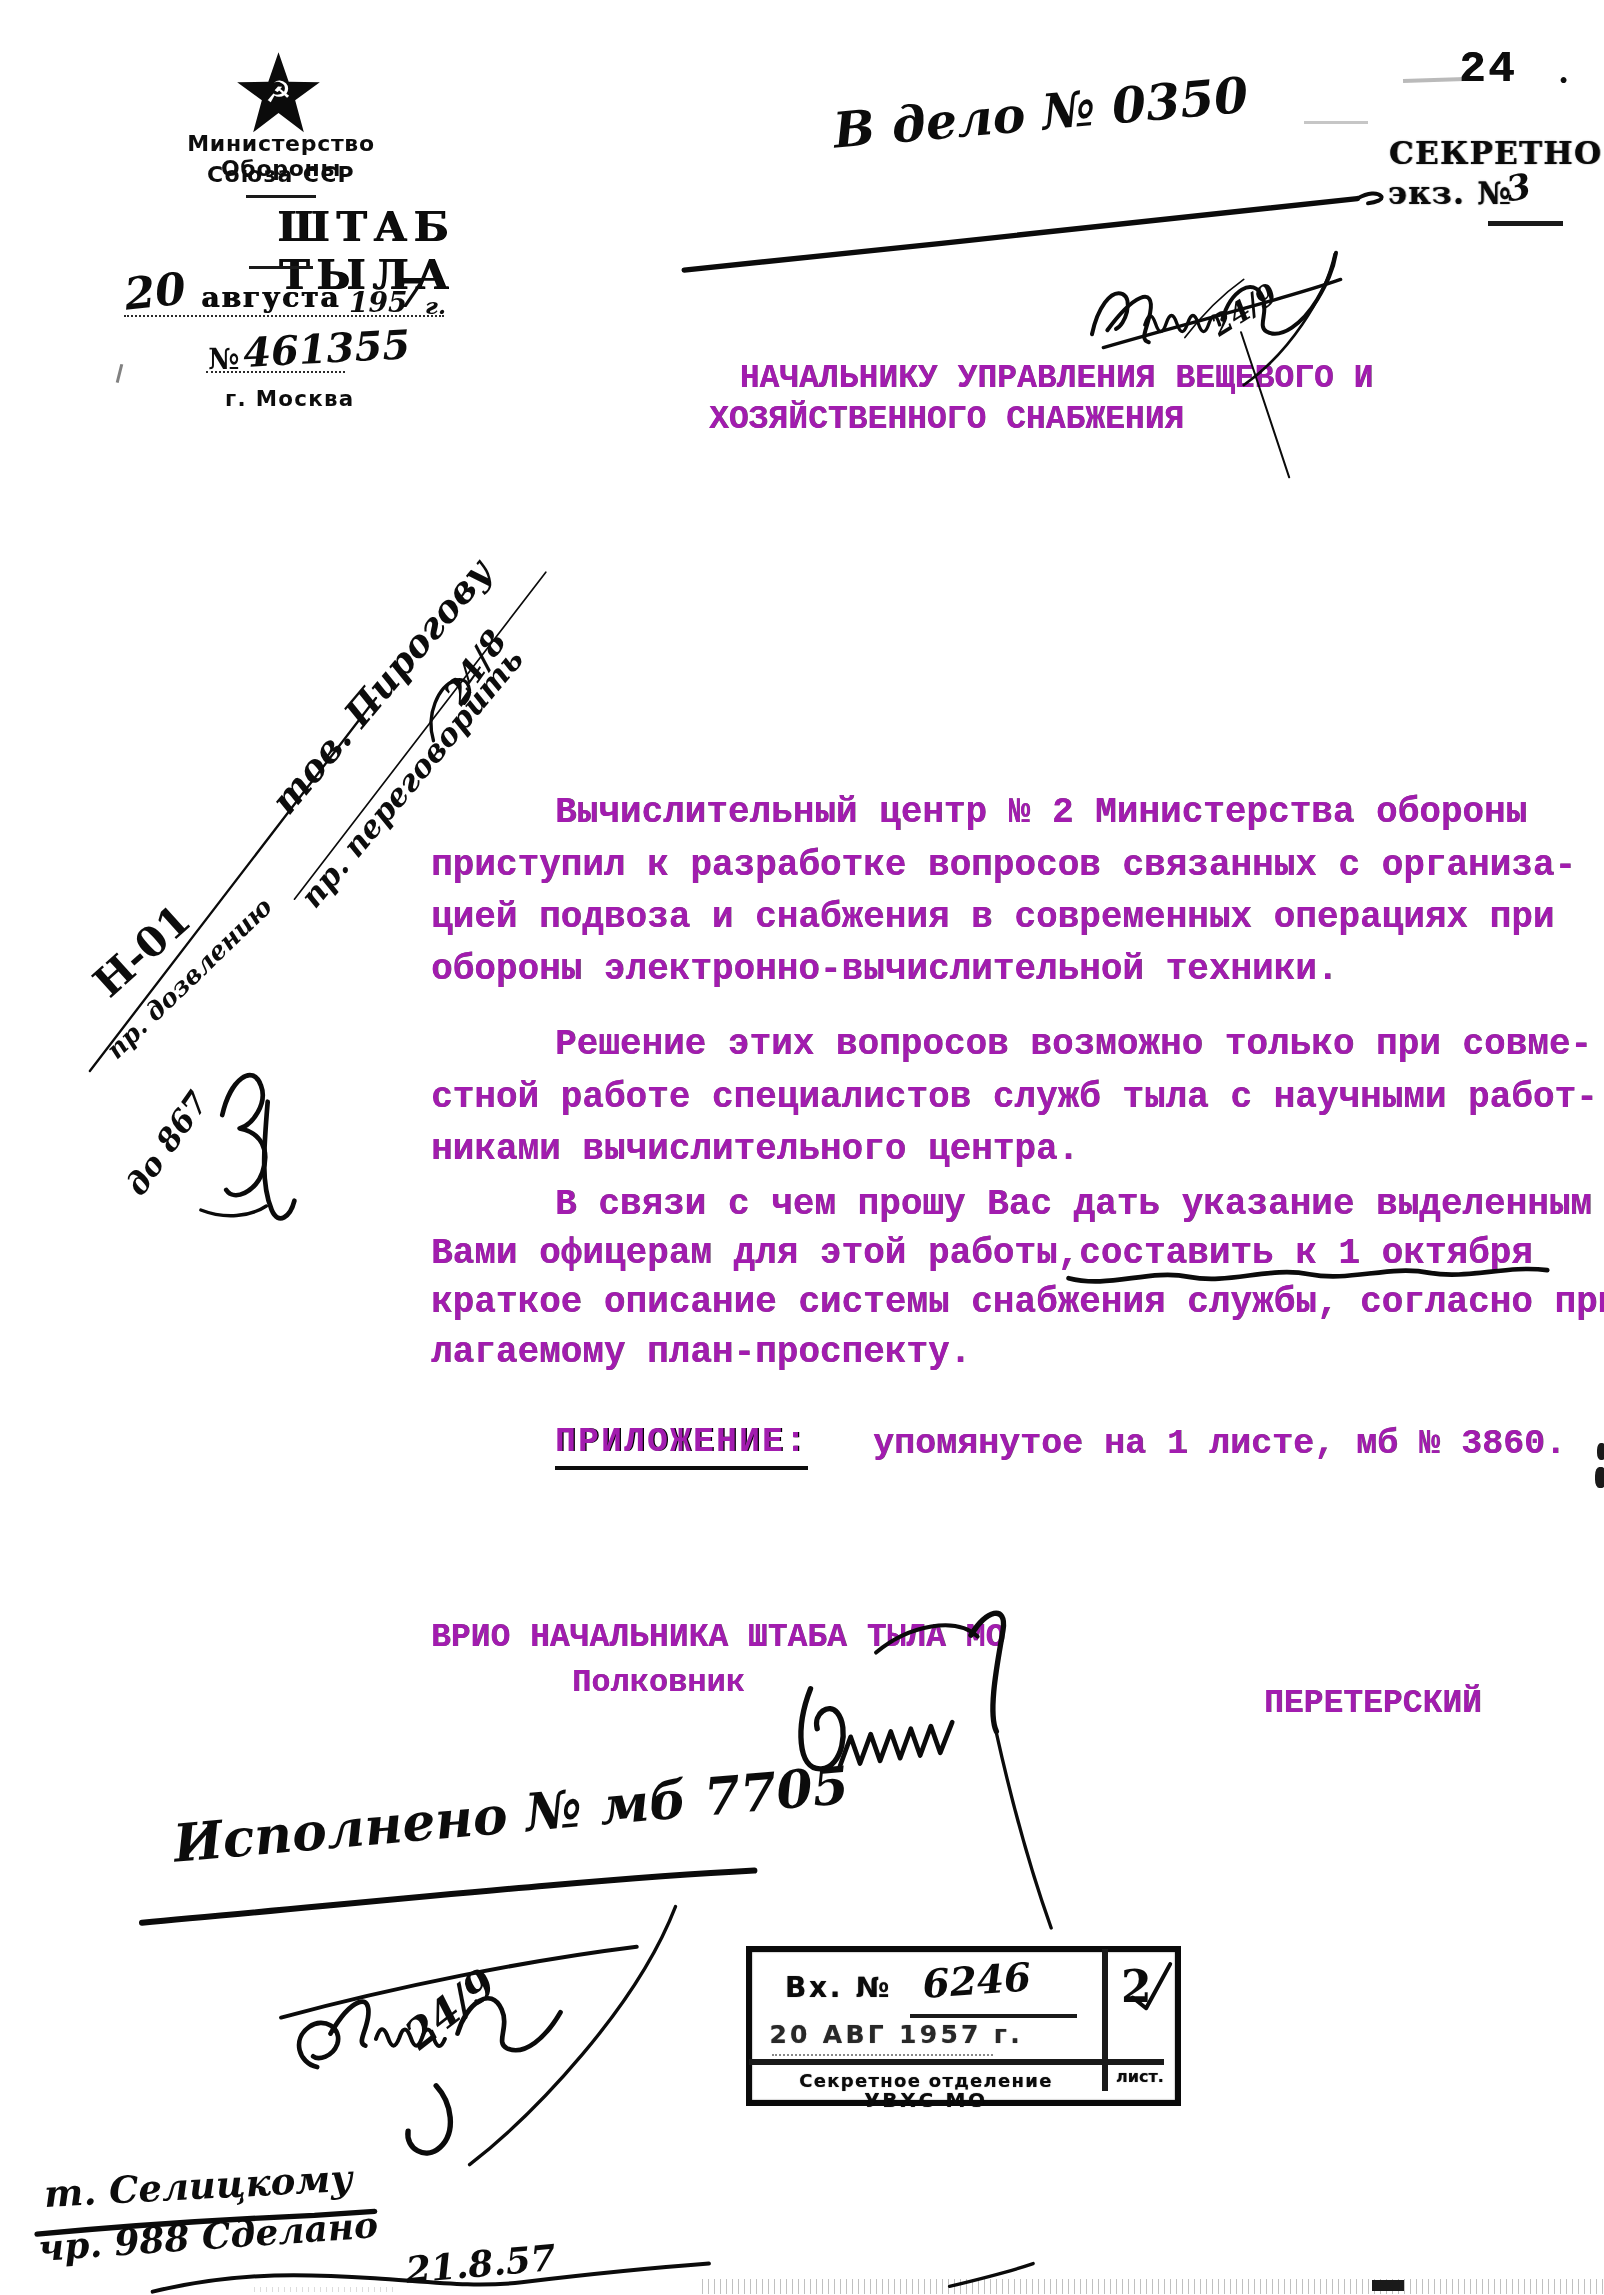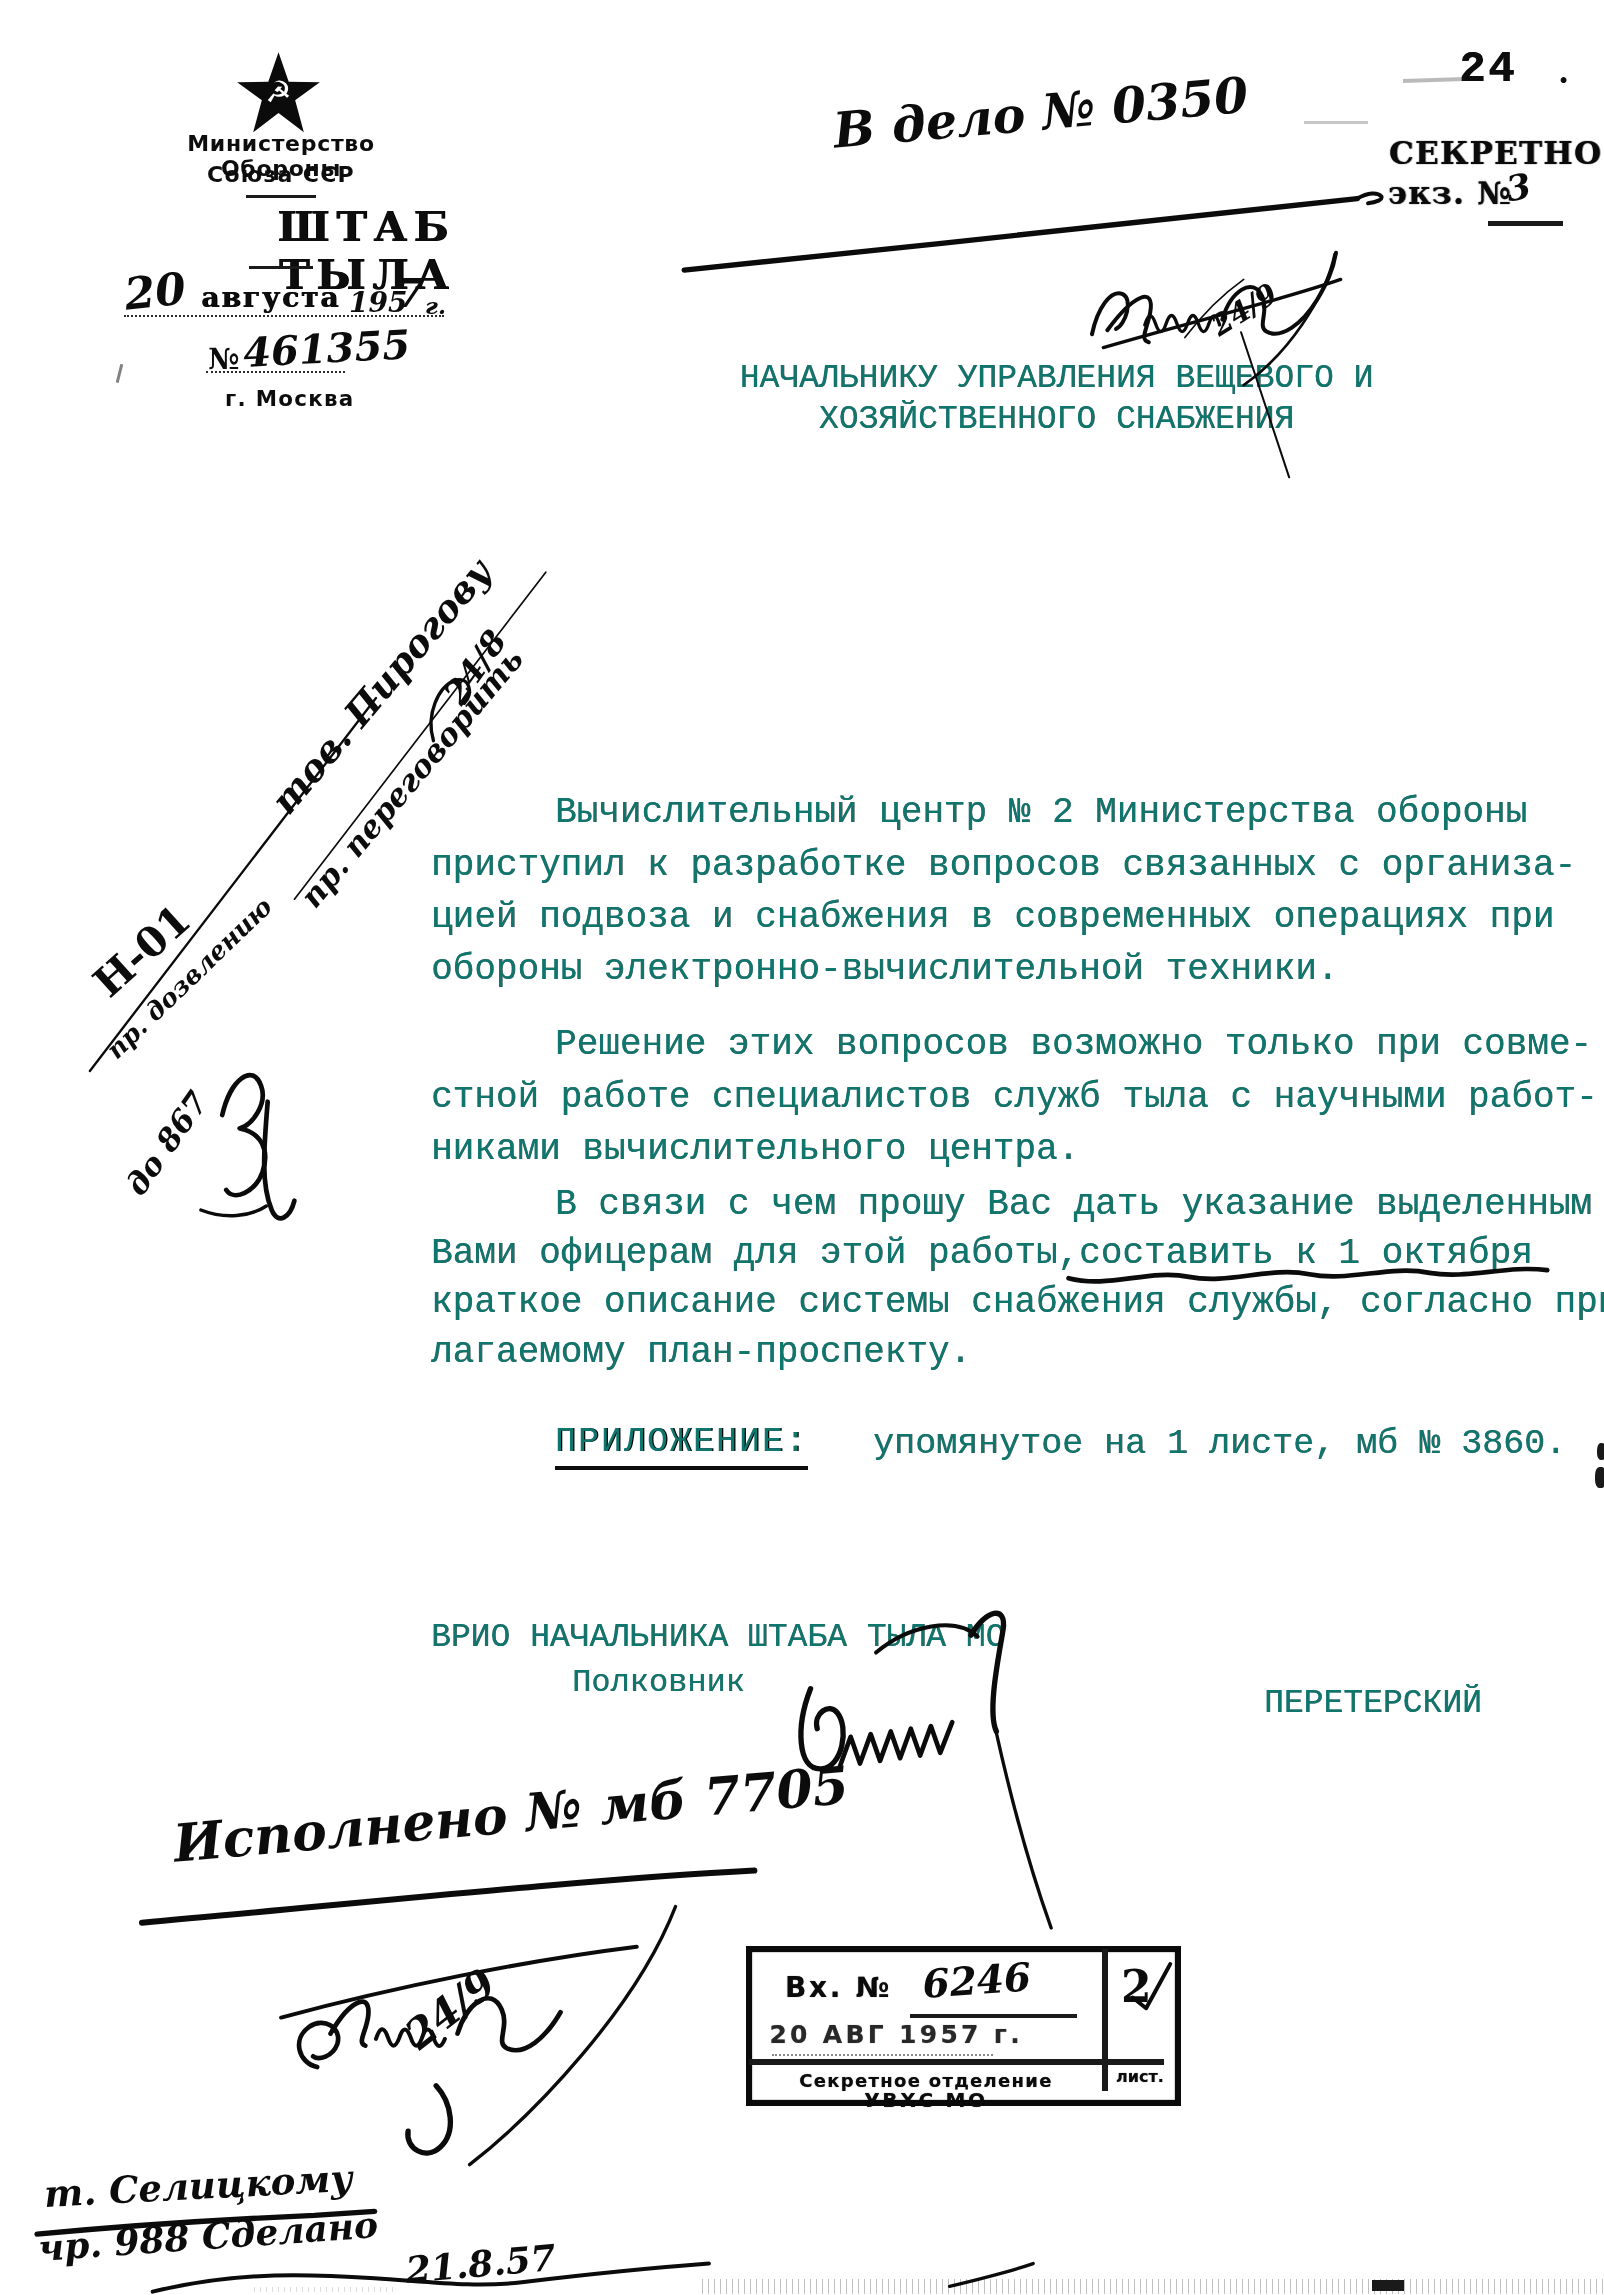--- a/index.html
+++ b/index.html
@@ -1,20 +1,20 @@
 <!DOCTYPE html>
 <html style="font-size:10.7px"><head>
 <meta charset="utf-8">
 <style>
   html,body{margin:0;padding:0;background:#777;}
   .page{position:relative;width:1605px;height:2295px;background:#fff;overflow:hidden;
         font-family:"Liberation Sans",sans-serif;color:#111;}
   .abs{position:absolute;}
   
-  .tw{font-family:"Liberation Mono","DejaVu Sans Mono",monospace;font-weight:normal;color:#0f766e;
+  .tw{font-family:"Liberation Mono","DejaVu Sans Mono",monospace;font-weight:bold;color:#a21caf;
       white-space:pre;text-shadow:0.4px 0.4px 0.5px rgba(10,10,10,.65);}
   
   .lh-serif{font-family:"DejaVu Serif","Liberation Serif",serif;font-weight:bold;color:#0d0d0d;}
   .lh-sans{font-family:"DejaVu Sans","Liberation Sans",sans-serif;font-weight:bold;color:#0d0d0d;}
   
   .stamped{font-family:"DejaVu Serif",serif;font-weight:bold;color:#0b0b0b;
            text-shadow:0 0 1.3px rgba(0,0,0,.7), 1px 0 0 rgba(0,0,0,.35);}
   .stamp-sans{font-family:"DejaVu Sans",sans-serif;font-weight:bold;color:#0b0b0b;
            text-shadow:0 0 1px rgba(0,0,0,.6);}
   
@@ -66,21 +66,21 @@
   <div class="abs lh-serif" style="left:425px;top:292px;font-size:23px;font-style:italic;">г.</div>
   <div class="abs dots" style="left:124px;top:294px;width:320px;height:21.4px;"></div>
 
   <div class="abs lh-serif" style="left:208px;top:342px;font-size:29px;">№</div>
   <div class="abs hand" style="left:242px;top:329px;font-size:40px;transform:rotate(-3deg);">461355</div>
   <div class="abs dots" style="left:206px;top:350px;width:139px;height:21.4px;"></div>
 
   <div class="abs lh-sans" style="left:225px;top:386px;font-size:21.4px;letter-spacing:1.3px;">г. Москва</div>
 
   <div class="abs tw" style="left:709px;top:360px;width:695px;text-align:center;font-size:33px;">НАЧАЛЬНИКУ УПРАВЛЕНИЯ ВЕЩЕВОГО И</div>
-  <div class="abs tw" style="left:709px;top:401px;width:695px;text-align:center;font-size:33px;">ХОЗЯЙСТВЕННОГО СНАБЖЕНИЯ</div>
+  <div class="abs tw" style="left:709px;top:401px;width:695px;font-size:33px;">ХОЗЯЙСТВЕННОГО СНАБЖЕНИЯ</div>
 
   <div class="abs hand" style="left:262px;top:794px;font-size:37px;transform:rotate(-50deg);">тов. Пирогову</div>
   <div class="abs hand" style="left:293px;top:891px;font-size:31px;transform:rotate(-50deg);">пр. переговорить</div>
   <div class="abs hand" style="left:436px;top:689px;font-size:33px;transform:rotate(-55deg);">24/8</div>
   <div class="abs hand" style="left:84px;top:971px;font-size:41px;font-style:normal;transform:rotate(-42deg);">Н-01</div>
   <div class="abs hand" style="left:100px;top:1043px;font-size:25.4px;transform:rotate(-44deg);">пр. дозвлению</div>
   <div class="abs hand" style="left:118px;top:1181px;font-size:31px;transform:rotate(-55deg);">до 867</div>
 
   <div class="abs tw" style="left:555px;top:792px;font-size:36px;">Вычислительный центр № 2 Министерства обороны</div>
   <div class="abs tw" style="left:431px;top:845px;font-size:36px;">приступил к разработке вопросов связанных с организа-</div>

